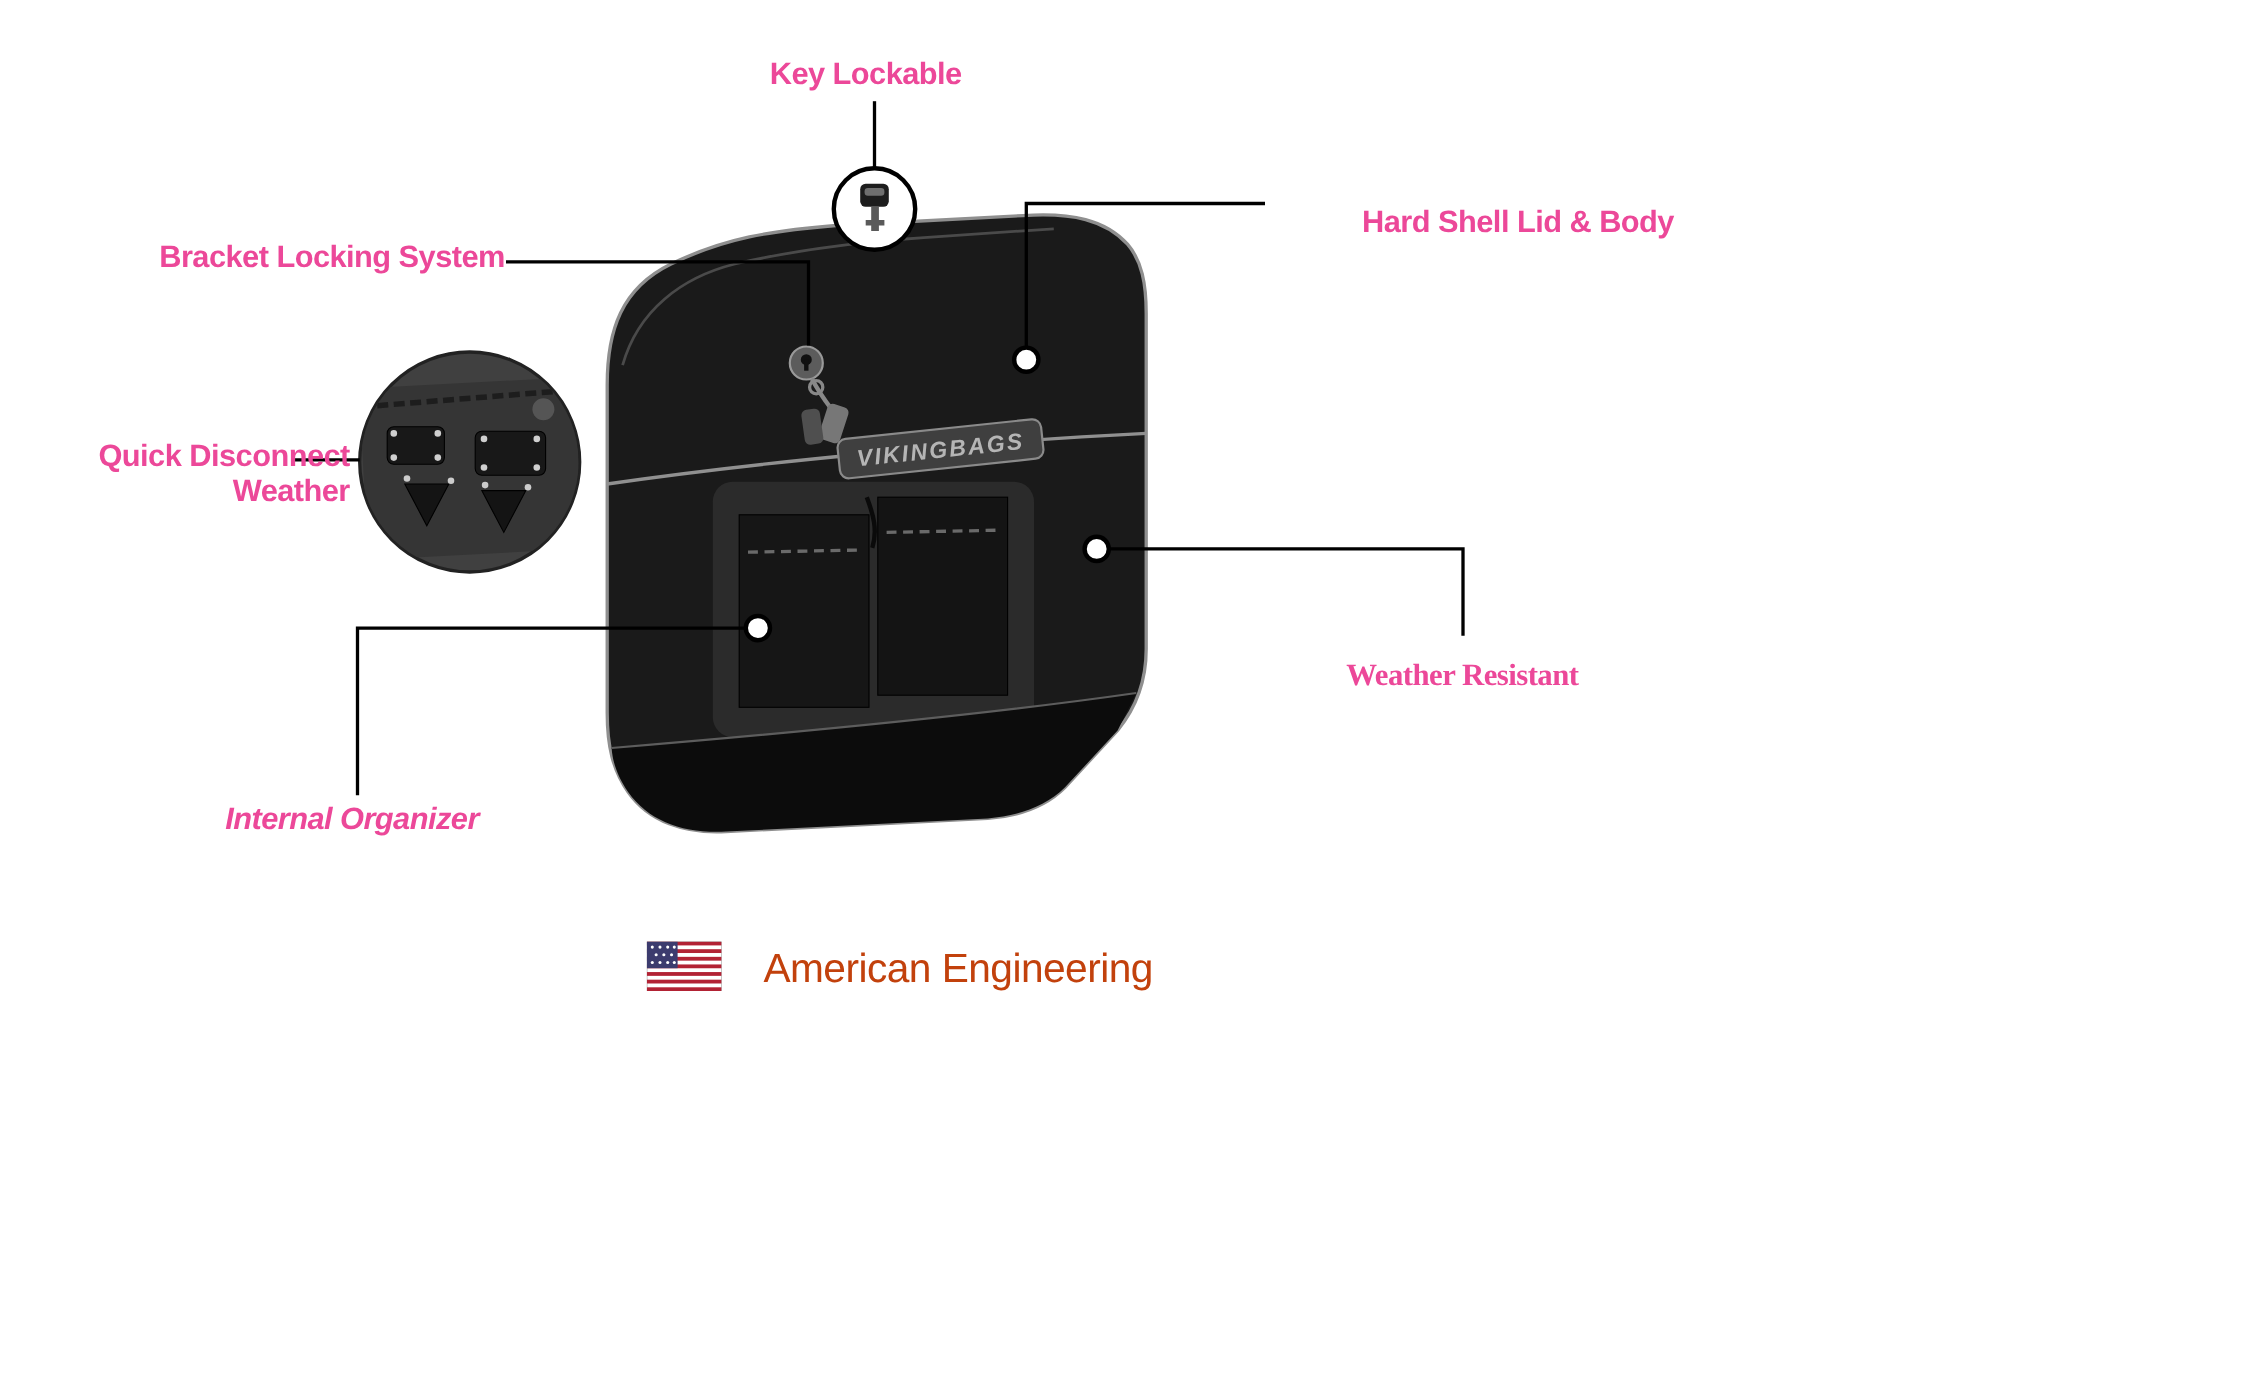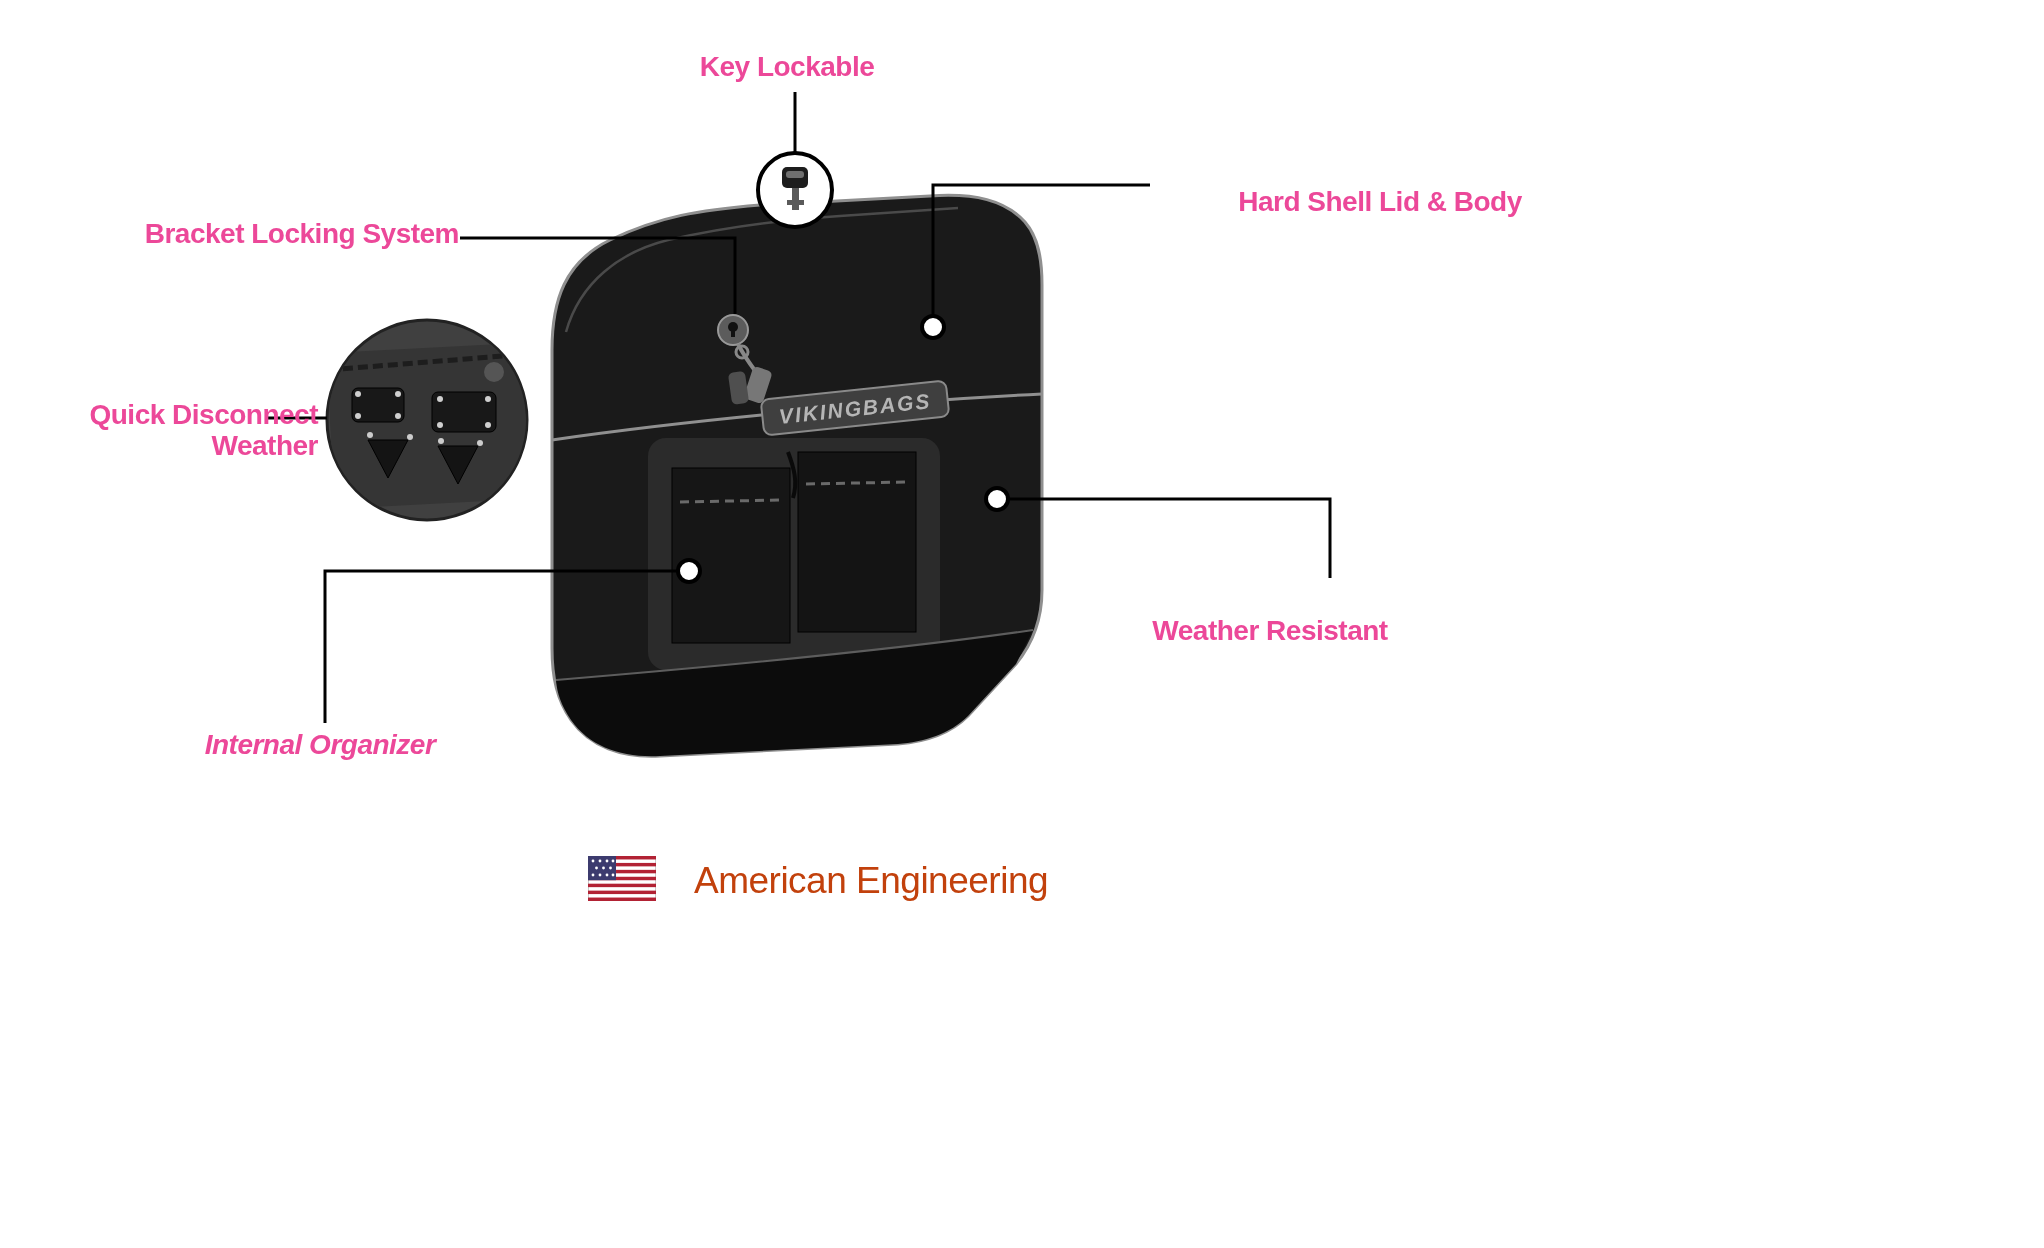--- a/index.html
+++ b/index.html
@@ -153,21 +153,21 @@
 
   <div class="label" style="left:39px;top:219px;width:420px;text-align:right;">Bracket Locking System</div>
 
   <div class="label" style="left:1160px;top:166px;width:440px;text-align:center;margin-top:21px;">Hard Shell Lid &amp; Body</div>
 
   <div class="label" style="left:38px;top:400px;width:280px;text-align:right;">
     <span class="line">Quick Disconnect</span>
     <span class="line">Weather</span>
   </div>
 
-  <div class="label" style="left:1105px;top:616px;width:330px;text-align:center;">Weather Resistant</div>
+  <div class="label" style="left:1105px;top:600px;width:330px;text-align:right;font-family:Liberation Serif, serif;">Weather Resistant</div>
 
   <div class="label" style="left:140px;top:730px;width:360px;text-align:center;font-style:italic;">Internal Organizer</div>
 
   <svg class="flag" style="left:588px;top:856px;" width="68" height="45" viewBox="0 0 68 45">
     <rect x="0" y="0" width="68" height="45" fill="#ffffff" stroke="#999999" stroke-width="1"></rect>
     <g fill="#B22234">
       <rect x="0" y="0" width="68" height="3.46"></rect>
       <rect x="0" y="6.92" width="68" height="3.46"></rect>
       <rect x="0" y="13.85" width="68" height="3.46"></rect>
       <rect x="0" y="20.77" width="68" height="3.46"></rect>

